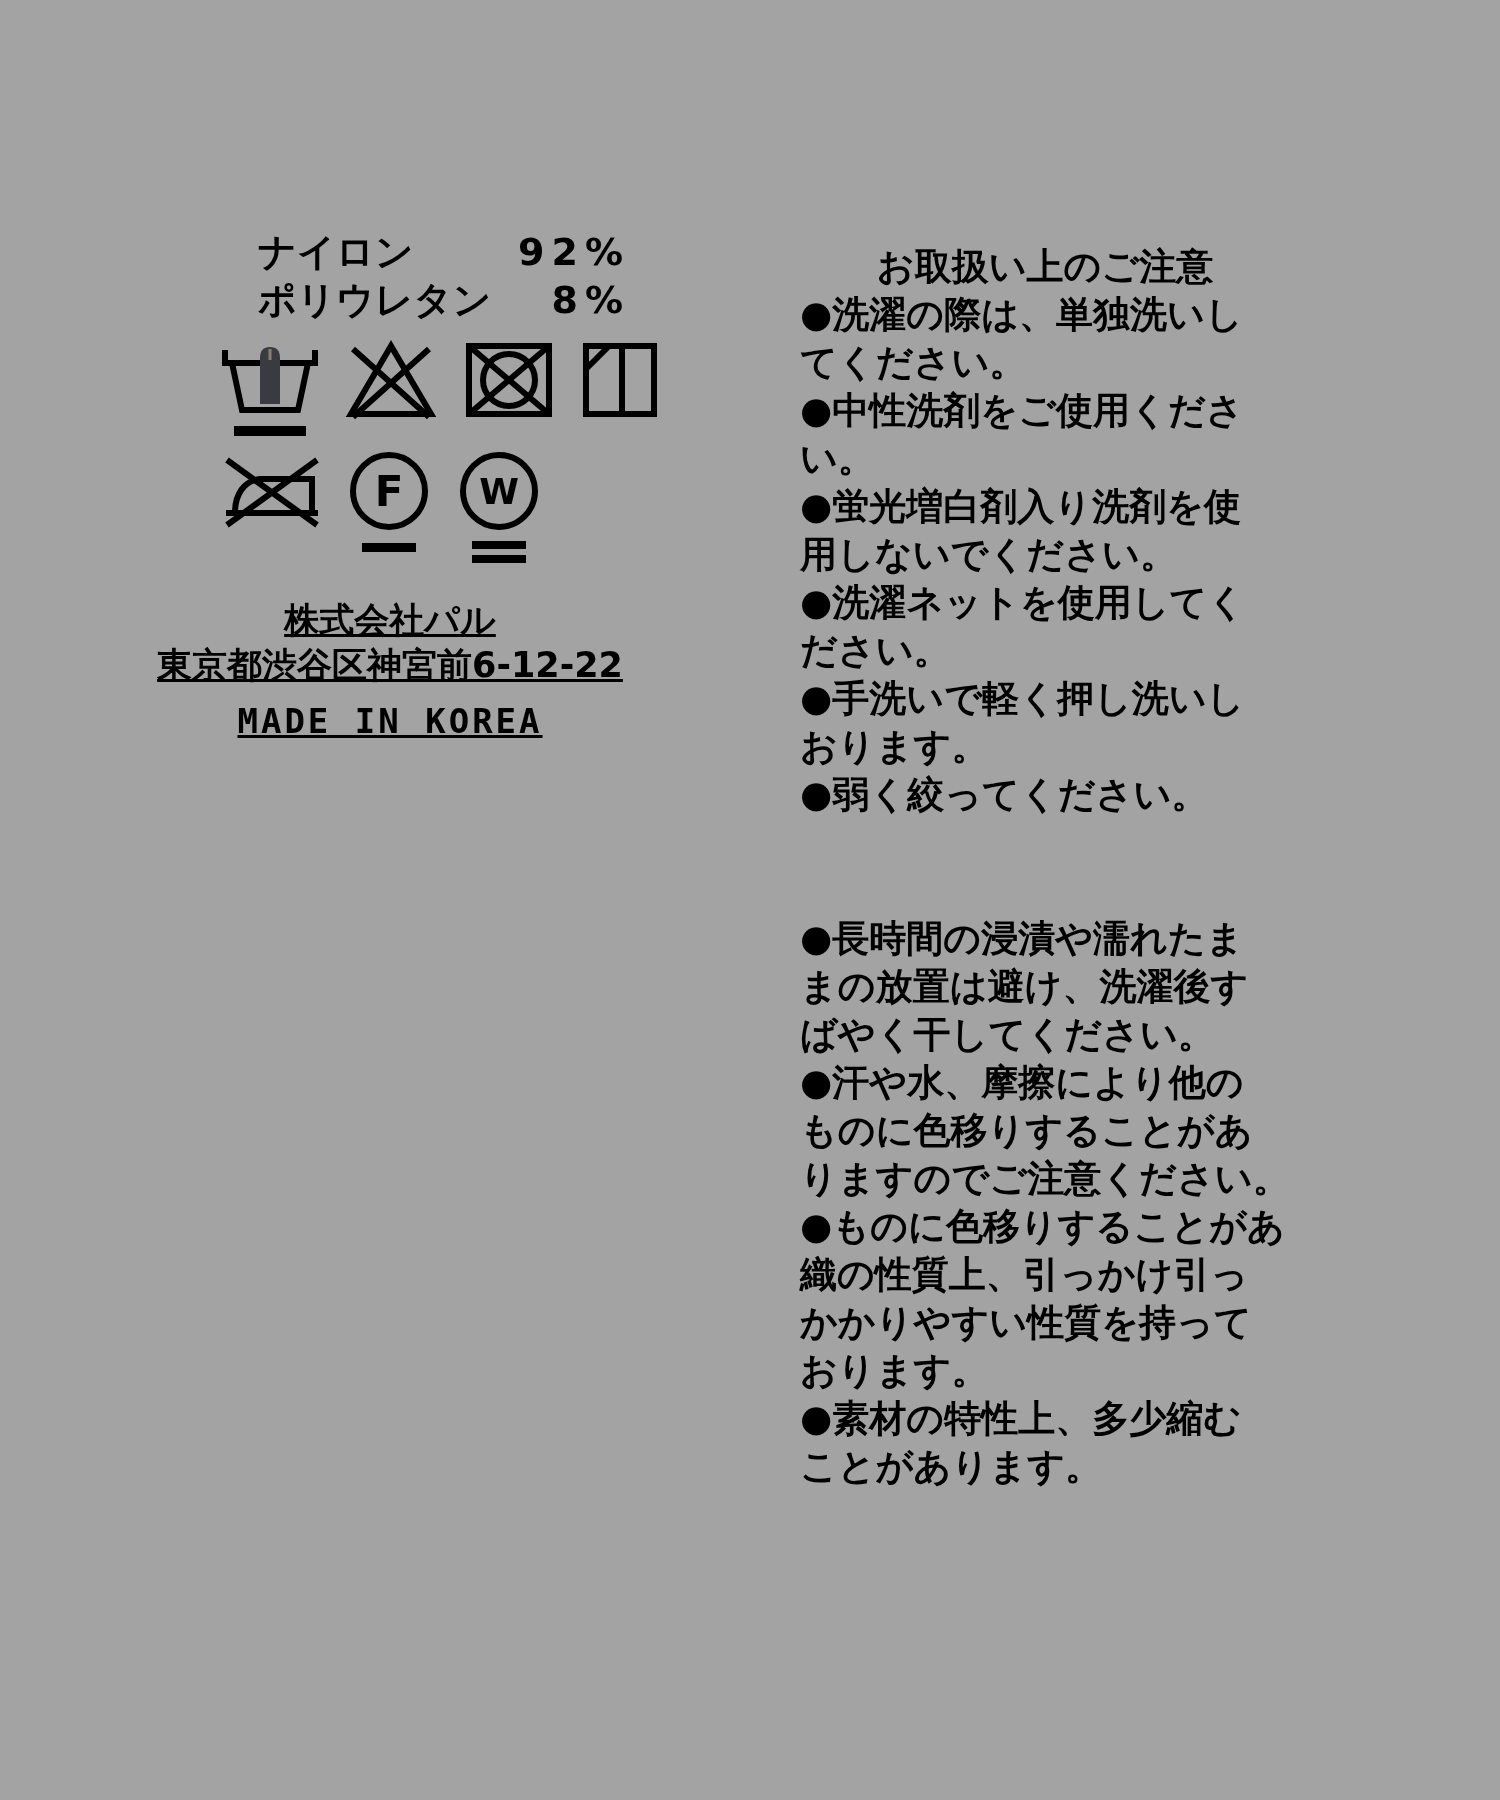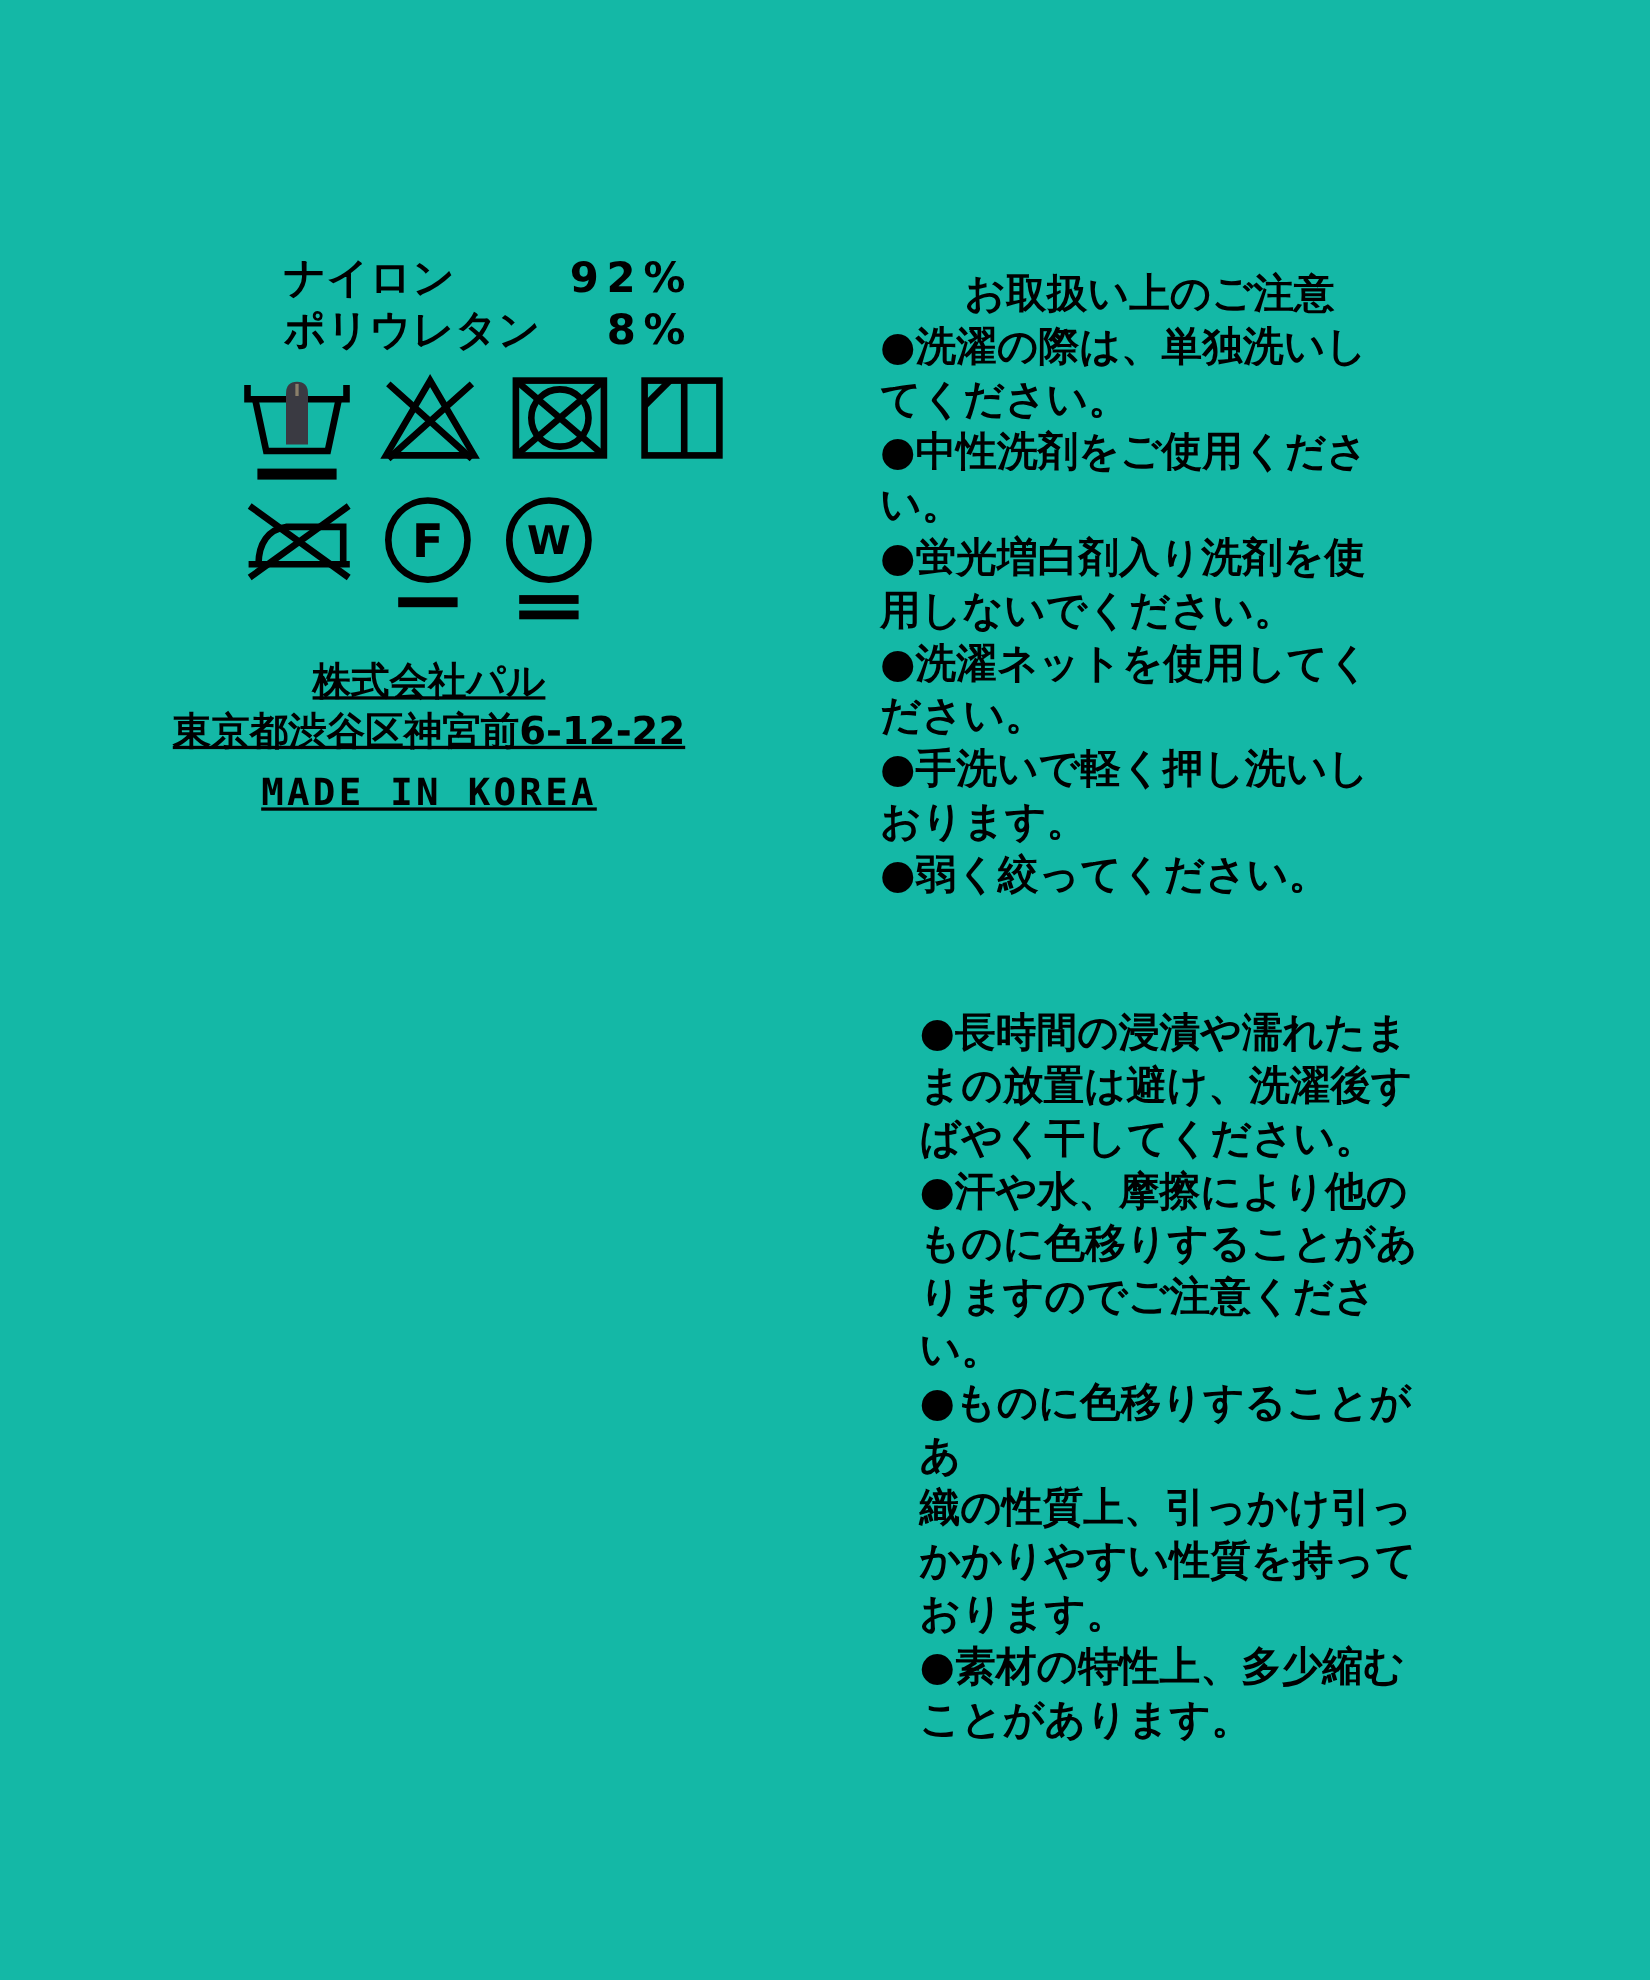--- a/index.html
+++ b/index.html
@@ -1,17 +1,17 @@
 <!DOCTYPE html>
 <html><head>
 <meta charset="utf-8">
 <style>
   html,body{margin:0;padding:0;background:#ffffff;}
   .canvas{
-    position:relative;width:1500px;height:1800px;background:#14b8a6;
+    position:relative;width:1500px;height:1800px;background:#a3a3a3;
     overflow:hidden;color:#000;
     font-family:"DejaVu Sans","Liberation Sans",sans-serif;
   }
   
   .composition{
     position:absolute;left:258px;top:228px;width:372px;
     font-size:38px;line-height:48px;font-weight:bold;
   }
   .comp-row{display:flex;justify-content:space-between;}
   .comp-pct{letter-spacing:7px;}
@@ -36,21 +36,21 @@
     font-family:"DejaVu Sans Mono","Liberation Mono",monospace;
     font-size:34px;line-height:42px;letter-spacing:3px;margin-top:12px;
   }
   
   .notes{
     position:absolute;left:800px;top:243px;width:490px;
     font-size:37px;line-height:48px;font-weight:bold;
   }
   .notes-title{text-align:center;white-space:nowrap;}
   .bullet{white-space:pre-line;}
-  .block2{margin-top:96px;margin-left:36px;}
+  .block2{margin-top:96px;}
 </style>
 </head>
 <body>
 
 <div class="canvas">
 
   <div class="composition">
     <div class="comp-row">
       <span>ナイロン</span>
       <span class="comp-pct">92%</span>

